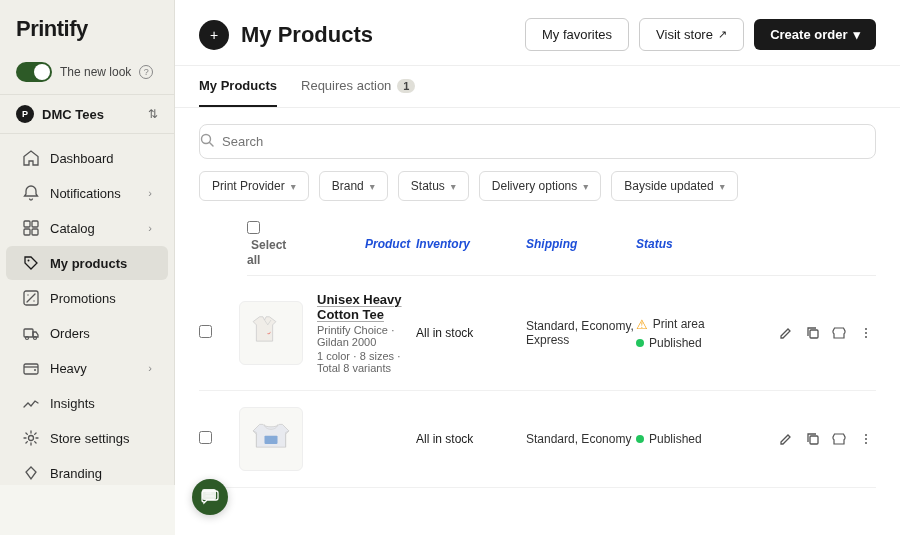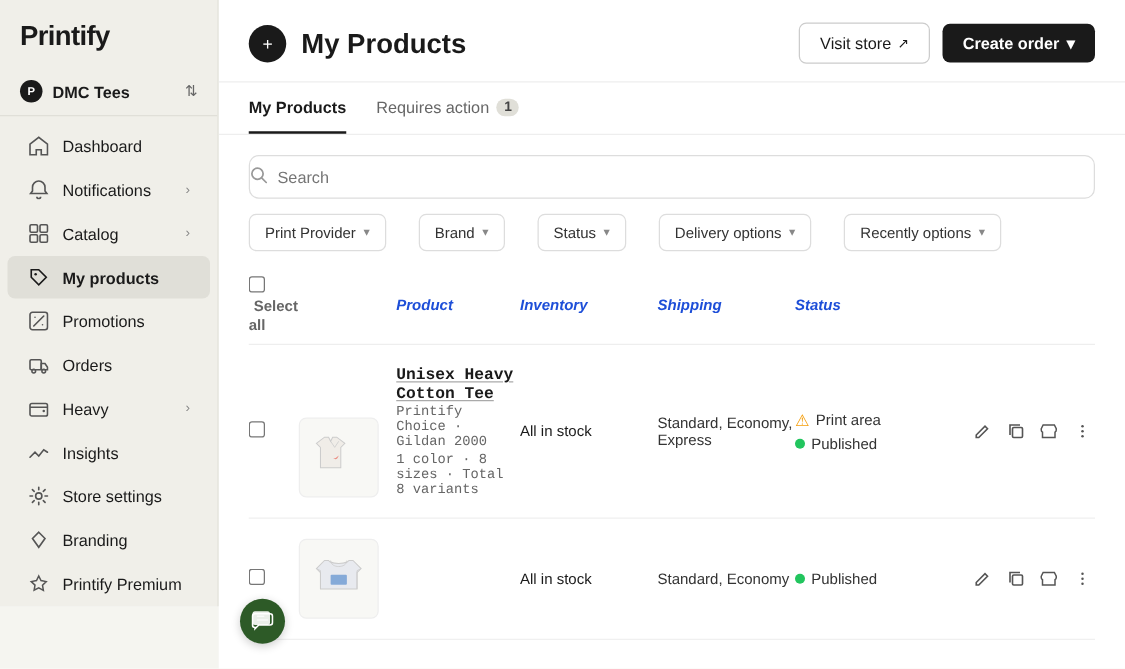--- a/index.html
+++ b/index.html
@@ -48,27 +48,27 @@
     .tab { padding: 12px 0; margin-right: 24px; font-size: 13px; font-weight: 500; cursor: pointer; border-bottom: 2px solid transparent; color: #666; display: flex; align-items: center; gap: 6px; }
     .tab.active { border-bottom-color: #1a1a1a; color: #1a1a1a; font-weight: 600; }
     .tab-badge { background: #e0dfd8; border-radius: 10px; padding: 1px 6px; font-size: 11px; color: #444; font-weight: 600; }
 
     
     .filters-area { padding: 16px 24px 12px 24px; }
     .search-bar { display: flex; align-items: center; gap: 8px; border: 1.5px solid #ddd; border-radius: 8px; padding: 8px 0; margin-bottom: 12px; }
     .search-icon { color: #999; font-size: 14px; }
     .search-input { border: none; outline: none; flex: 1; font-size: 13px; color: #333; background: transparent; }
 
-    .filter-row { display: flex; gap: 26px; flex-wrap: wrap; }
+    .filter-row { display: flex; gap: 10px; flex-wrap: wrap; }
     .filter-btn { display: flex; align-items: center; gap: 6px; padding: 7px 12px; border: 1.5px solid #ddd; border-radius: 6px; background: white; font-size: 12px; color: #333; cursor: pointer; font-weight: 500; }
     .filter-chevron { font-size: 10px; color: #888; }
 
     
     .table-area { flex: 1; overflow-y: auto; padding: 0 24px; }
-    .table-header { display: flex; align-items: center; padding: 8px 0; border-bottom: 1px solid #eee; }
+    .table-header { display: flex; align-items: center; padding: 8px 0; border-bottom: 1px solid #eee; margin-left: 48px; }
     .col-check { width: 40px; flex-shrink: 0; }
     .col-product { flex: 1; min-width: 0; }
     .col-inventory { width: 110px; flex-shrink: 0; text-align: left; }
     .col-shipping { width: 110px; flex-shrink: 0; }
     .col-status { width: 140px; flex-shrink: 0; }
     .col-actions { width: 100px; flex-shrink: 0; }
     .th { font-size: 12px; font-weight: 600; color: #1d4ed8; font-style: italic; }
 
     .product-row { display: flex; align-items: center; padding: 16px 0; border-bottom: 1px solid #f0f0f0; }
     .product-thumb { width: 64px; height: 64px; border-radius: 6px; background: #f8f8f5; border: 1px solid #eee; flex-shrink: 0; margin-right: 14px; display: flex; align-items: center; justify-content: center; overflow: hidden; }
@@ -93,20 +93,27 @@
     .hoodie-svg { width: 52px; height: 52px; }
   </style>
 </head>
 <body>
 
 <aside class="sidebar">
   <div class="sidebar-logo">
     <span class="logo-text">Printify</span>
   </div>
 
+  <div class="toggle-row">
+    <div class="toggle-switch">
+      <div class="toggle-knob"></div>
+    </div>
+    <span class="toggle-label">The new look</span>
+    <div class="toggle-info">?</div>
+  </div>
 
   <div class="store-row">
     <div class="store-row-left">
       <div class="store-icon">
         <span>P</span>
       </div>
       <span class="store-name">DMC Tees</span>
     </div>
     <span class="chevron-updown">⇅</span>
   </div>
@@ -254,20 +261,23 @@
 <main class="main">
 
   <div class="top-bar">
     <div class="top-bar-left">
       <div class="page-icon">
         <span>+</span>
       </div>
       <h1 class="page-title">My Products</h1>
     </div>
     <div class="top-bar-right">
+      <button class="btn-outline">
+        <span>My favorites</span>
+      </button>
       <button class="btn-outline">
         <span>Visit store</span>
         <span style="font-size:11px;">↗</span>
       </button>
       <button class="btn-primary">
         <span>Create order</span>
         <span>▾</span>
       </button>
     </div>
   </div>
@@ -303,21 +313,21 @@
       </button>
       <button class="filter-btn">
         <span>Status</span>
         <span class="filter-chevron">▾</span>
       </button>
       <button class="filter-btn">
         <span>Delivery options</span>
         <span class="filter-chevron">▾</span>
       </button>
       <button class="filter-btn">
-        <span>Recently options</span>
+        <span>Bayside updated</span>
         <span class="filter-chevron">▾</span>
       </button>
     </div>
   </div>
 
   <div class="table-area">
 
     <div class="table-header">
       <div class="col-check">
         <input type="checkbox" style="cursor: pointer;">
@@ -327,21 +337,21 @@
       <div class="col-inventory th">Inventory</div>
       <div class="col-shipping th">Shipping</div>
       <div class="col-status th">Status</div>
       <div class="col-actions"></div>
     </div>
 
     <div class="product-row">
       <div class="col-check">
         <input type="checkbox" style="cursor: pointer;">
       </div>
-      <div class="col-product" style="display:flex; align-items:flex-end;font-family:Liberation Mono, monospace;">
+      <div class="col-product" style="display:flex; align-items:center;">
         <div class="product-thumb">
           <svg class="tee-svg" viewBox="0 0 64 64" fill="none">
             <path d="M10 18l8-6h4l2 4 2-4h4l8 6-4 4v20H14V22z" fill="#f0ede8" stroke="#ccc" stroke-width="1"></path>
             <path d="M24 16l4 6 4-6" stroke="#ccc" stroke-width="0.8" fill="none"></path>
             <path d="M26 32 Q28 34 32 30 Q30 36 26 32z" fill="#e8786d" opacity="0.8"></path>
           </svg>
         </div>
         <div class="product-info">
           <div class="product-name">Unisex Heavy Cotton Tee</div>
           <div class="product-meta">Printify Choice · Gildan 2000</div>

